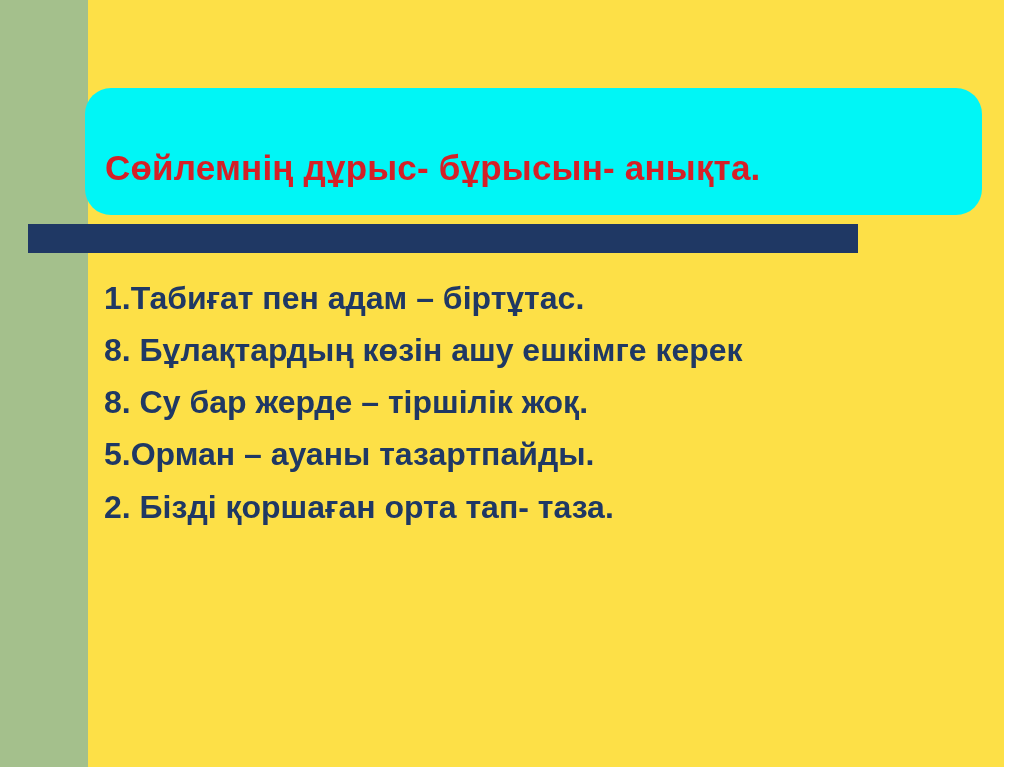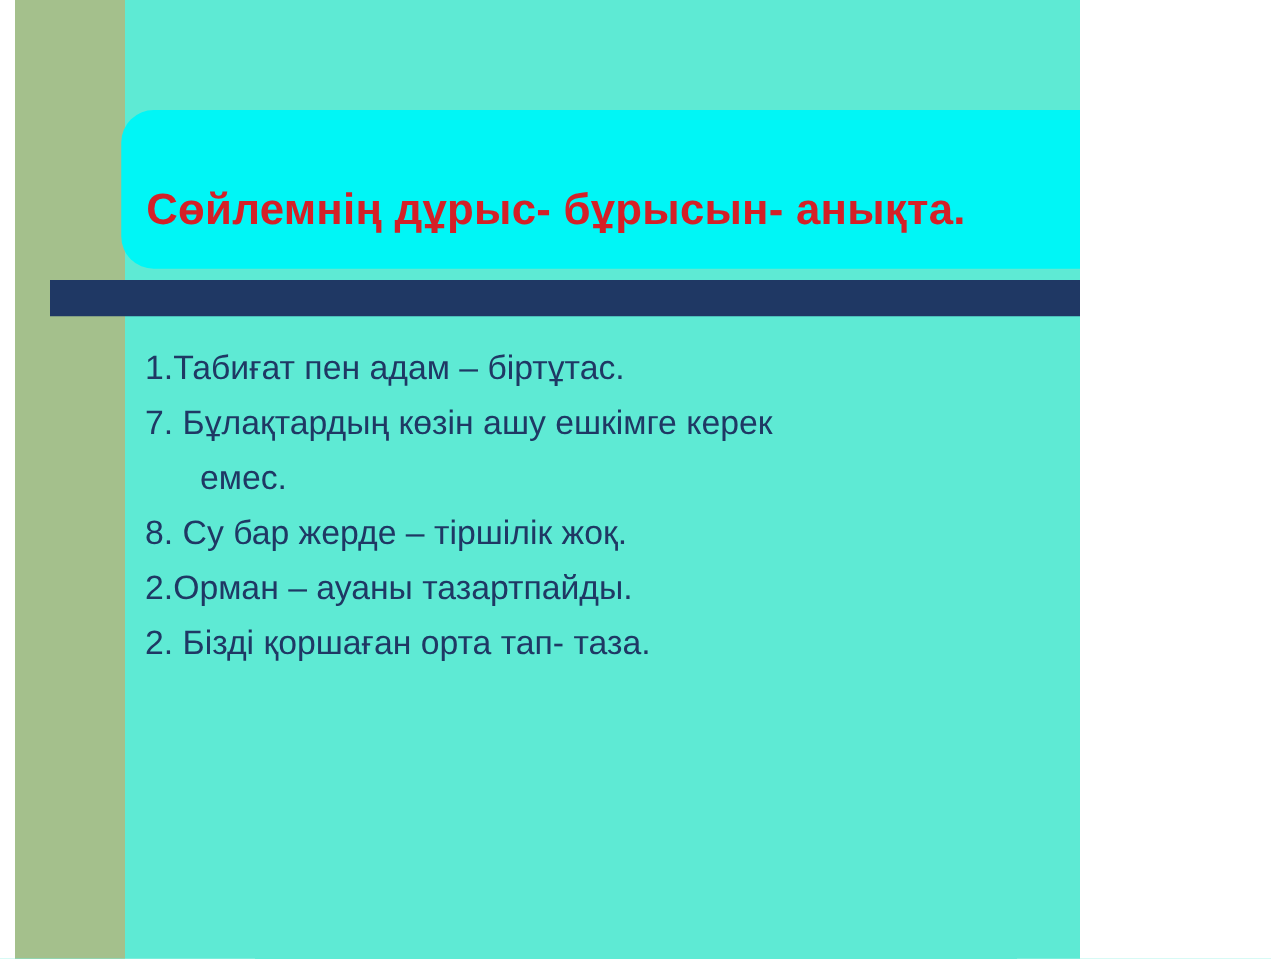--- a/index.html
+++ b/index.html
@@ -8,25 +8,24 @@
   }
   body {
     width: 1024px;
     height: 767px;
     background: #ffffff;
     font-family: "Liberation Sans", sans-serif;
     overflow: hidden;
   }
   .slide {
     position: relative;
-    width: 852px;
+    width: 1004px;
     height: 767px;
-    background: #5eead4;
+    background: #fde047;
     overflow: hidden;
-    margin-left: 12px;
   }
   
   .left-band {
     position: absolute;
     left: 0;
     top: 0;
     width: 88px;
     height: 767px;
     background: #a4c08c;
   }
@@ -61,22 +60,22 @@
     height: 29px;
     background: #1f3864;
   }
   
   .body-list {
     position: absolute;
     left: 104px;
     top: 272px;
     width: 830px;
     color: #1f3864;
-    font-size: 27px;
-    font-weight: normal;
+    font-size: 32px;
+    font-weight: bold;
     line-height: 1.63;
   }
   .body-line {
     display: block;
     white-space: pre-wrap;
   }
   .indent {
     padding-left: 44px;
   }
 </style>
@@ -88,20 +87,19 @@
   <div class="left-band"></div>
 
   <div class="title-banner"></div>
 
   <div class="title-text">Сөйлемнің дұрыс- бұрысын- анықта.</div>
 
   <div class="navy-bar"></div>
 
   <div class="body-list">
     <span class="body-line">1.Табиғат пен адам – біртұтас.</span>
-    <span class="body-line">7. Бұлақтардың көзін ашу ешкімге керек</span>
-    <span class="body-line indent">емес.</span>
+    <span class="body-line">8. Бұлақтардың көзін ашу ешкімге керек</span>
     <span class="body-line">8. Су бар жерде – тіршілік жоқ.</span>
-    <span class="body-line">2.Орман – ауаны тазартпайды.</span>
+    <span class="body-line">5.Орман – ауаны тазартпайды.</span>
     <span class="body-line">2. Бізді қоршаған орта тап- таза.</span>
   </div>
 
 </div>
 
 </body></html>

